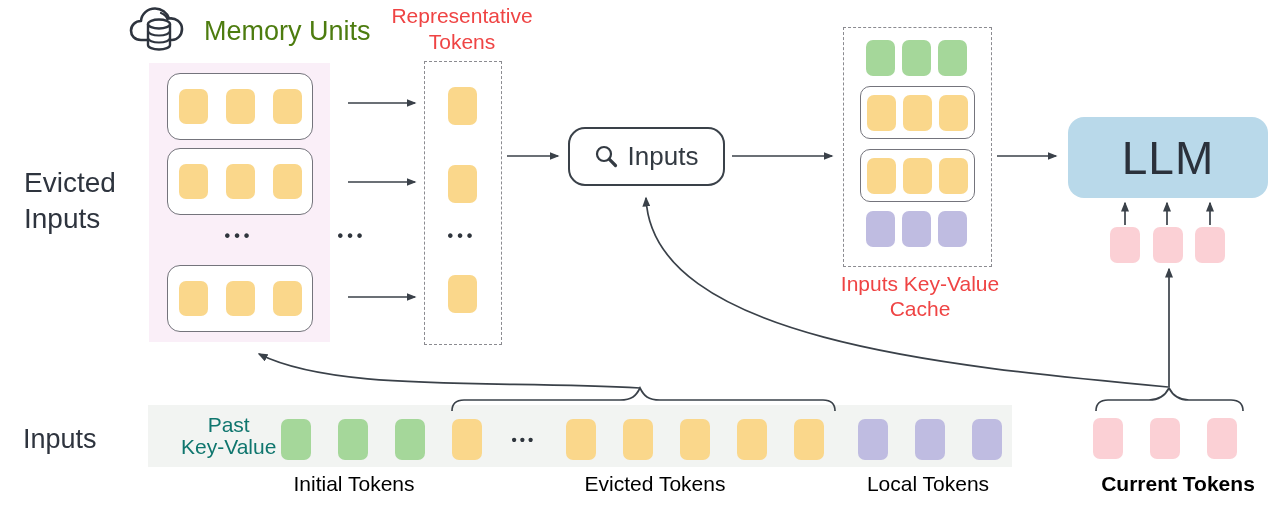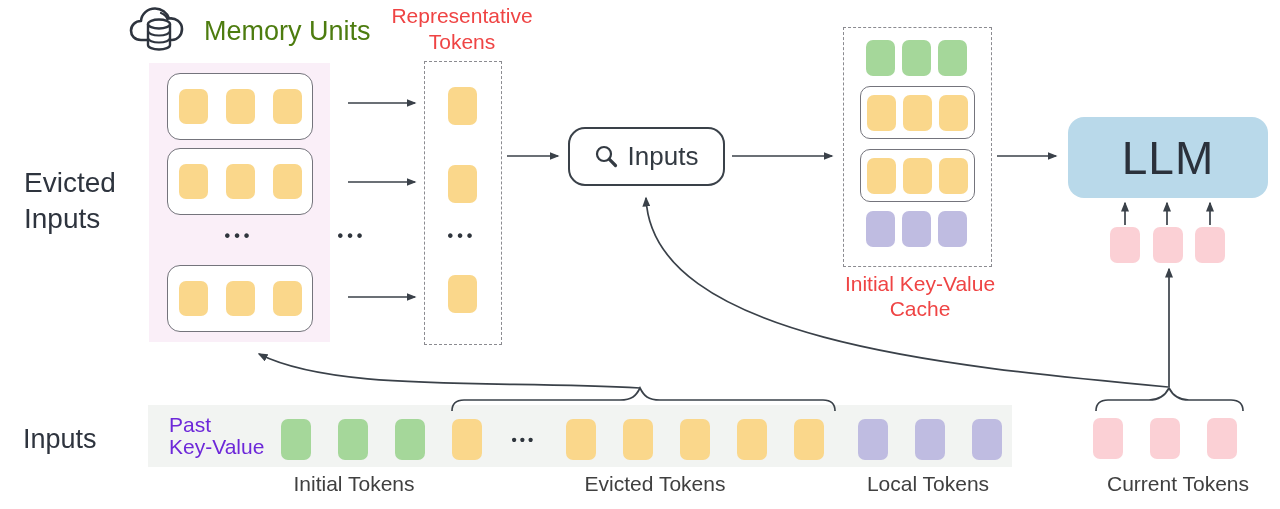--- a/index.html
+++ b/index.html
@@ -5,21 +5,21 @@
   html,body{margin:0;padding:0;background:#ffffff;}
   .canvas{
     position:relative;width:1280px;height:509px;background:#ffffff;overflow:hidden;
     font-family:"Liberation Sans","DejaVu Sans",sans-serif;color:#2e343e;
   }
   .abs{position:absolute;}
   
   .side-label{font-size:28px;line-height:36px;color:#2e343e;}
   .icon-label{font-size:27px;color:#4d7c0f;margin-left:7px;}
   .small-title{font-size:21px;line-height:26px;text-align:center;color:#ef4444;}
-  .bottom-label{font-size:21px;width:170px;text-align:center;color:#404040;}
+  .bottom-label{font-size:21px;width:170px;text-align:center;color:#000000;}
   
   .memory-panel{left:149px;top:63px;width:181px;height:279px;background:#FAEFF8;}
   .unit-box{
     left:167px;width:144px;height:65px;background:#ffffff;
     border:1.2px solid #74747c;border-radius:13px;
     display:flex;align-items:center;justify-content:center;gap:18px;
   }
   .dashed-box{border:1.6px dashed #8b8b90;background:transparent;}
   .rep-box{left:424px;top:61px;width:76px;height:282px;}
   .cache-box{left:843px;top:27px;width:147px;height:238px;}
@@ -34,21 +34,21 @@
     border:2px solid #3a4149;border-radius:17px;
     display:flex;align-items:center;justify-content:center;gap:10px;
     font-size:26px;color:#333a42;box-sizing:border-box;
   }
   .llm-box{
     left:1068px;top:117px;width:200px;height:81px;background:#B9D9EA;border-radius:16px;
     display:flex;align-items:center;justify-content:center;
     font-size:46px;letter-spacing:1px;color:#2b313b;
   }
   .input-strip{left:148px;top:405px;width:864px;height:62px;background:#F2F4F2;}
-  .past-kv{left:21px;top:9px;font-size:21px;line-height:22px;color:#6d28d9;position:absolute;}
+  .past-kv{left:33px;top:9px;font-size:21px;line-height:22px;color:#0f766e;position:absolute;text-align:center;}
   
   .token{border-radius:7px;flex:0 0 auto;}
   .unit-box .token{width:29px;height:35px;}
   .rep-cell{left:448px;display:flex;}
   .rep-cell .token{width:29px;height:38px;}
   .cache-row .token,.cache-inner-box .token{width:29px;height:36px;}
   .llm-in-row{left:1110px;top:227px;display:flex;gap:12.5px;}
   .llm-in-row .token{width:30px;height:36px;}
   .strip-tokens{left:133px;top:14px;display:flex;gap:27px;position:absolute;align-items:center;}
   .tok-group{display:flex;gap:27px;}
@@ -140,21 +140,21 @@
       <div class="token" style="background: rgb(250, 215, 139);"></div>
       <div class="token" style="background: rgb(250, 215, 139);"></div>
       <div class="token" style="background: rgb(250, 215, 139);"></div>
     </div>
   <div class="abs cache-row" style="top:211px;">
       <div class="token" style="background: rgb(191, 188, 225);"></div>
       <div class="token" style="background: rgb(191, 188, 225);"></div>
       <div class="token" style="background: rgb(191, 188, 225);"></div>
     </div>
   <div class="abs small-title" style="left:825px;top:271px;width:190px;line-height:25px;">
-    <div>Initial Key-Value</div>
+    <div>Inputs Key-Value</div>
     <div>Cache</div>
   </div>
 
   <div class="abs llm-box">
     <span>LLM</span>
   </div>
   <div class="abs llm-in-row">
       <div class="token" style="background: rgb(251, 208, 213);"></div>
       <div class="token" style="background: rgb(251, 208, 213);"></div>
       <div class="token" style="background: rgb(251, 208, 213);"></div>
@@ -192,21 +192,21 @@
   </div>
   <div class="abs current-row">
       <div class="token" style="background: rgb(251, 208, 213);"></div>
       <div class="token" style="background: rgb(251, 208, 213);"></div>
       <div class="token" style="background: rgb(251, 208, 213);"></div>
     </div>
 
   <div class="abs bottom-label" style="left:269px;top:472px;">Initial Tokens</div>
   <div class="abs bottom-label" style="left:570px;top:472px;">Evicted Tokens</div>
   <div class="abs bottom-label" style="left:843px;top:472px;">Local Tokens</div>
-  <div class="abs bottom-label" style="left:1093px;top:472px;">Current Tokens</div>
+  <div class="abs bottom-label" style="left:1093px;top:472px;font-weight:bold;">Current Tokens</div>
 
   <svg class="abs overlay" width="1280" height="509" viewBox="0 0 1280 509">
     <defs>
       <marker id="ah" markerUnits="userSpaceOnUse" markerWidth="10" markerHeight="8" refX="8.5" refY="4" orient="auto">
         <path d="M0,0 L10,4 L0,8 Z" fill="#3a4149"></path>
       </marker>
     </defs>
     <g stroke="#3a4149" stroke-width="1.7" fill="none">
       <line x1="348" y1="103" x2="415" y2="103" marker-end="url(#ah)"></line>
       <line x1="348" y1="182" x2="415" y2="182" marker-end="url(#ah)"></line>

